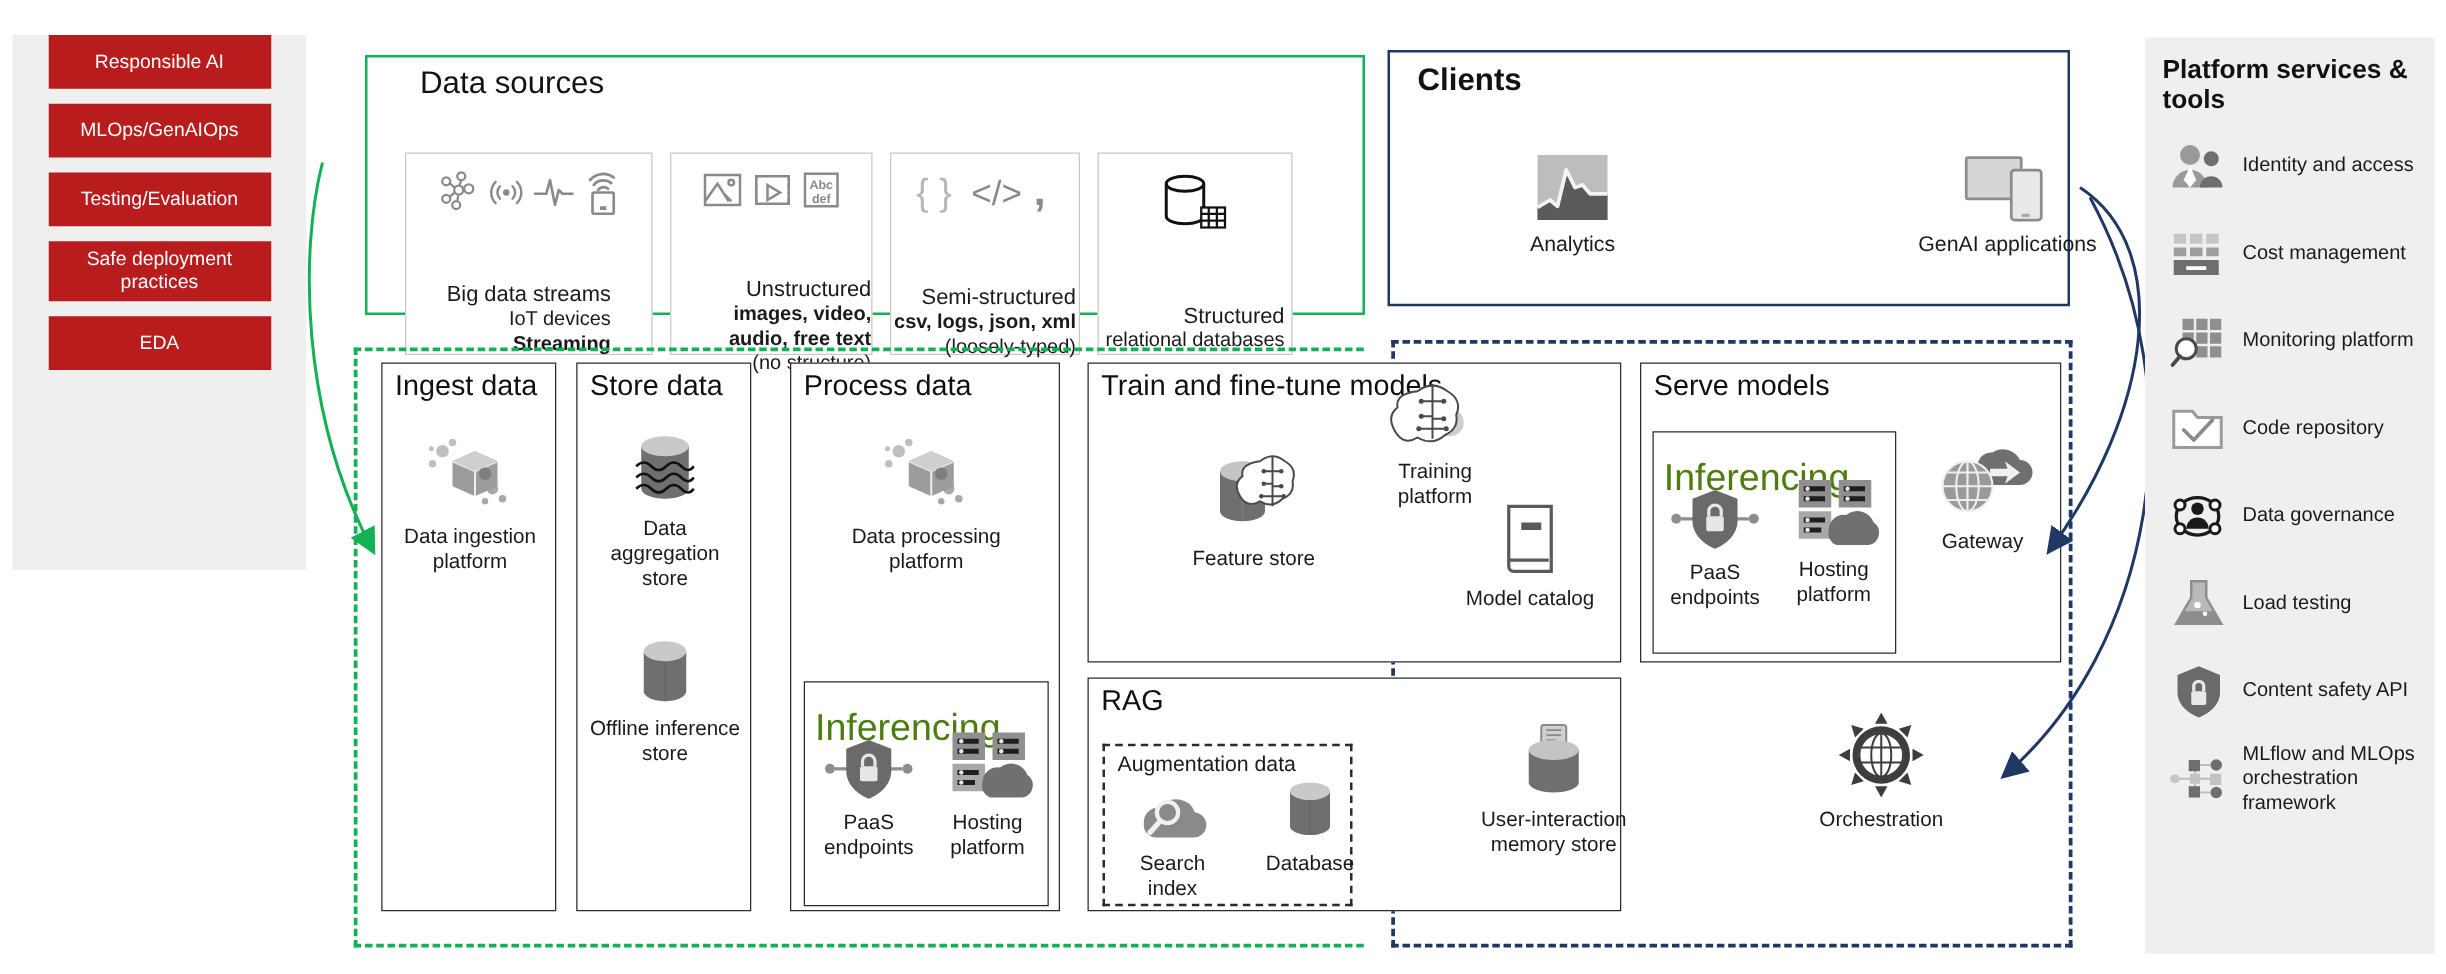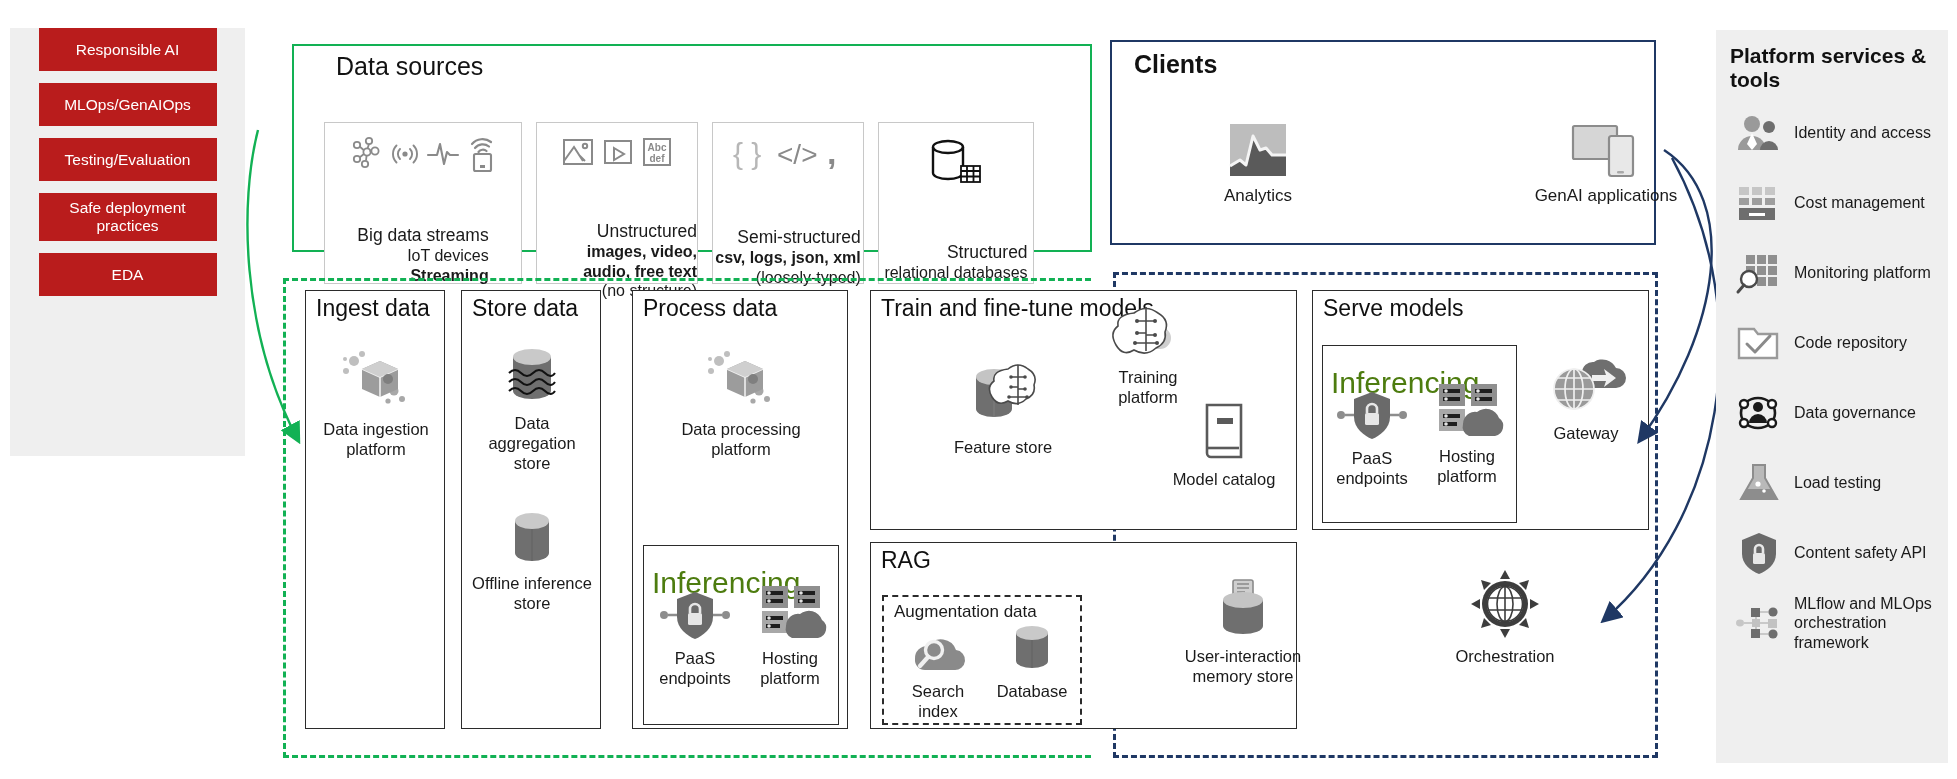--- a/index.html
+++ b/index.html
@@ -455,21 +455,21 @@
   <div id="aug-box">
     <div class="aug-title">Augmentation data</div>
     <div class="node" style="left:8px; top:28px; width:92px;">
       <svg width="62" height="50" viewBox="0 0 62 50">
         <path d="M8 34 a12 12 0 0 1 13 -13 a16 16 0 0 1 28 4 a10 10 0 0 1 -2 20 H18 a10 10 0 0 1 -10 -11 Z" fill="#8a8a8a"></path>
         <circle cx="27" cy="25" r="8.5" fill="none" stroke="#f0f0f0" stroke-width="3.4"></circle>
         <path d="M21 32 L13 41" stroke="#f0f0f0" stroke-width="4.2" stroke-linecap="round"></path>
       </svg>
       <div class="nd-label">Search index</div>
     </div>
-    <div class="node" style="left:104px; top:26px; width:88px;">
+    <div class="node" style="left:120px; top:26px; width:88px;">
       <svg width="48" height="52" viewBox="0 0 48 52">
         <path d="M8 10 V38 A16 7 0 0 0 40 38 V10 Z" fill="#6f6f6f"></path>
         <path d="M24 10 V45" stroke="#585858" stroke-width="1" opacity="0.55"></path>
         <ellipse cx="24" cy="10" rx="16" ry="7" fill="#c9c9c9"></ellipse>
       </svg>
       <div class="nd-label">Database</div>
     </div>
   </div>
 
   <div class="node" style="position:absolute; left:1158px; top:578px; width:170px;">

